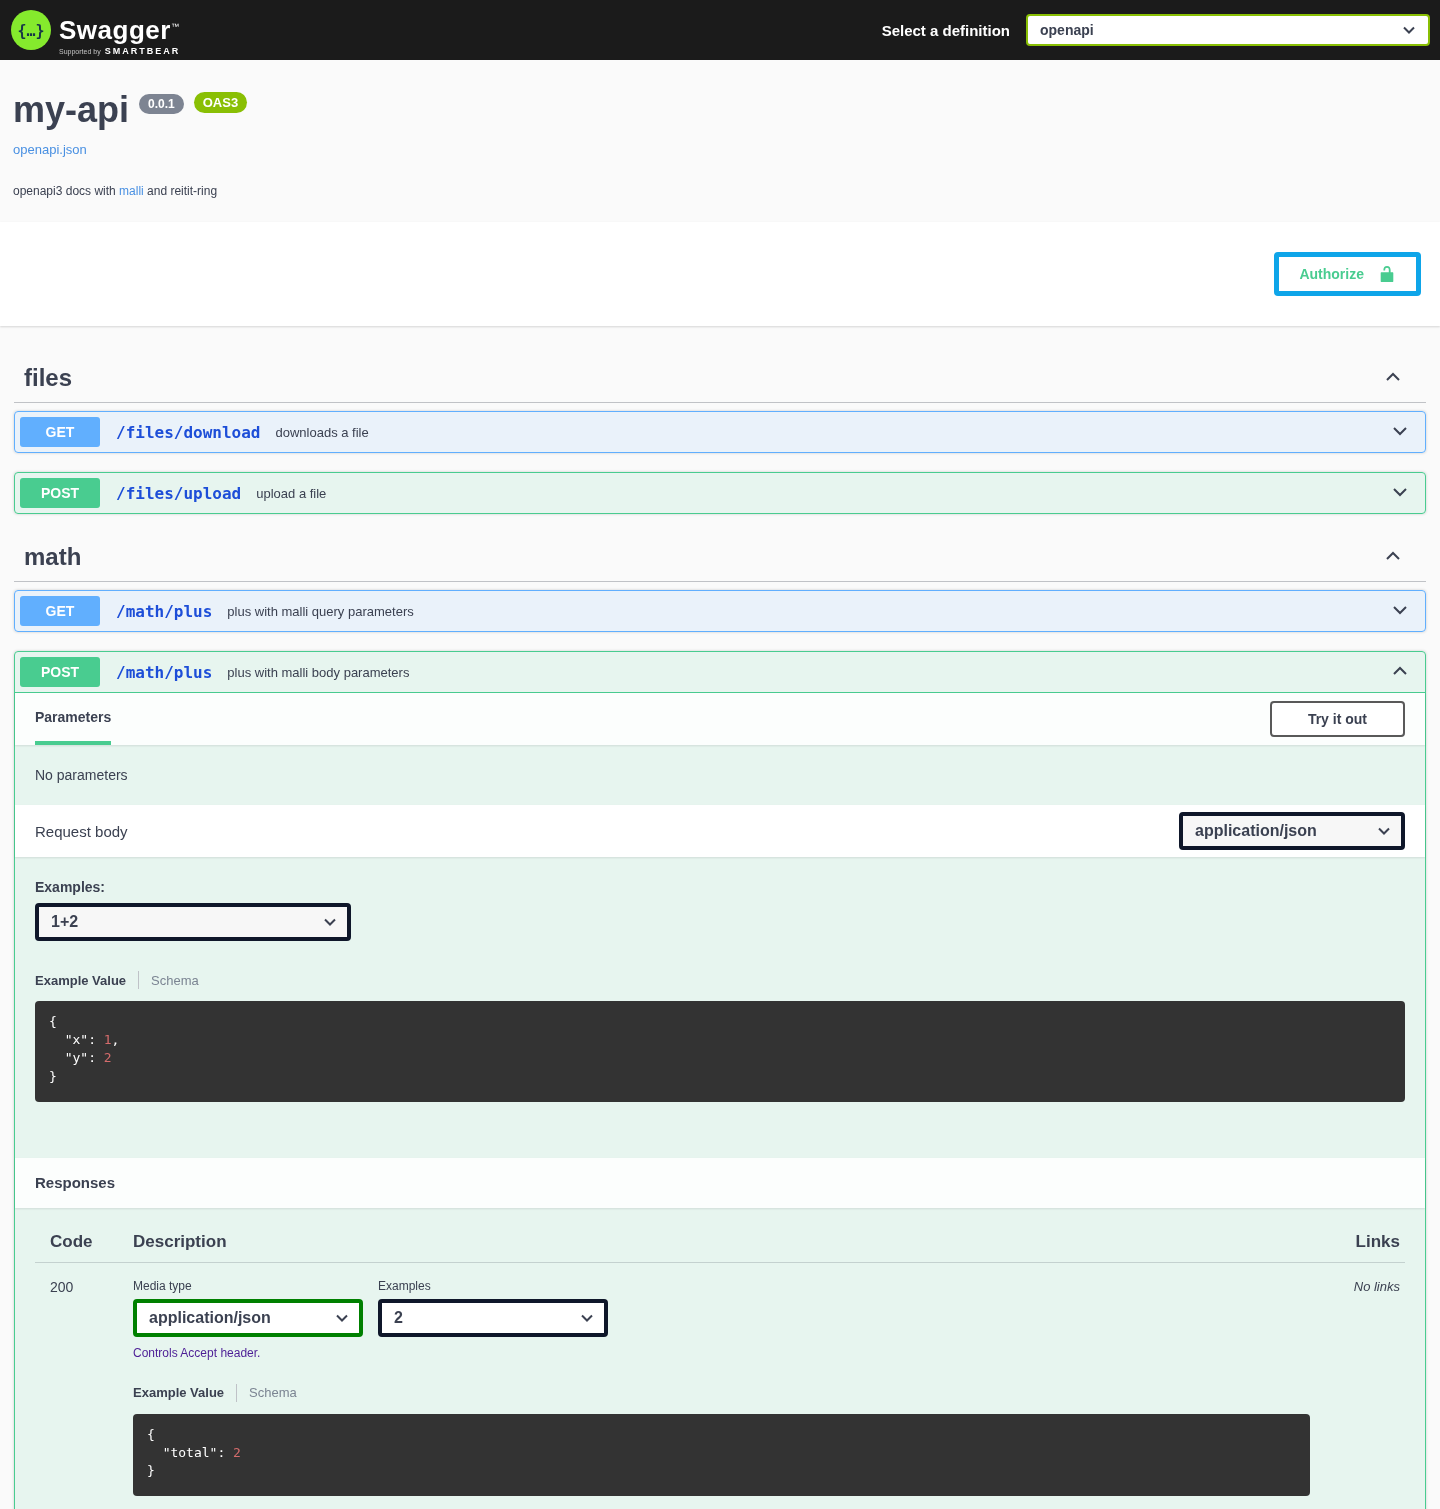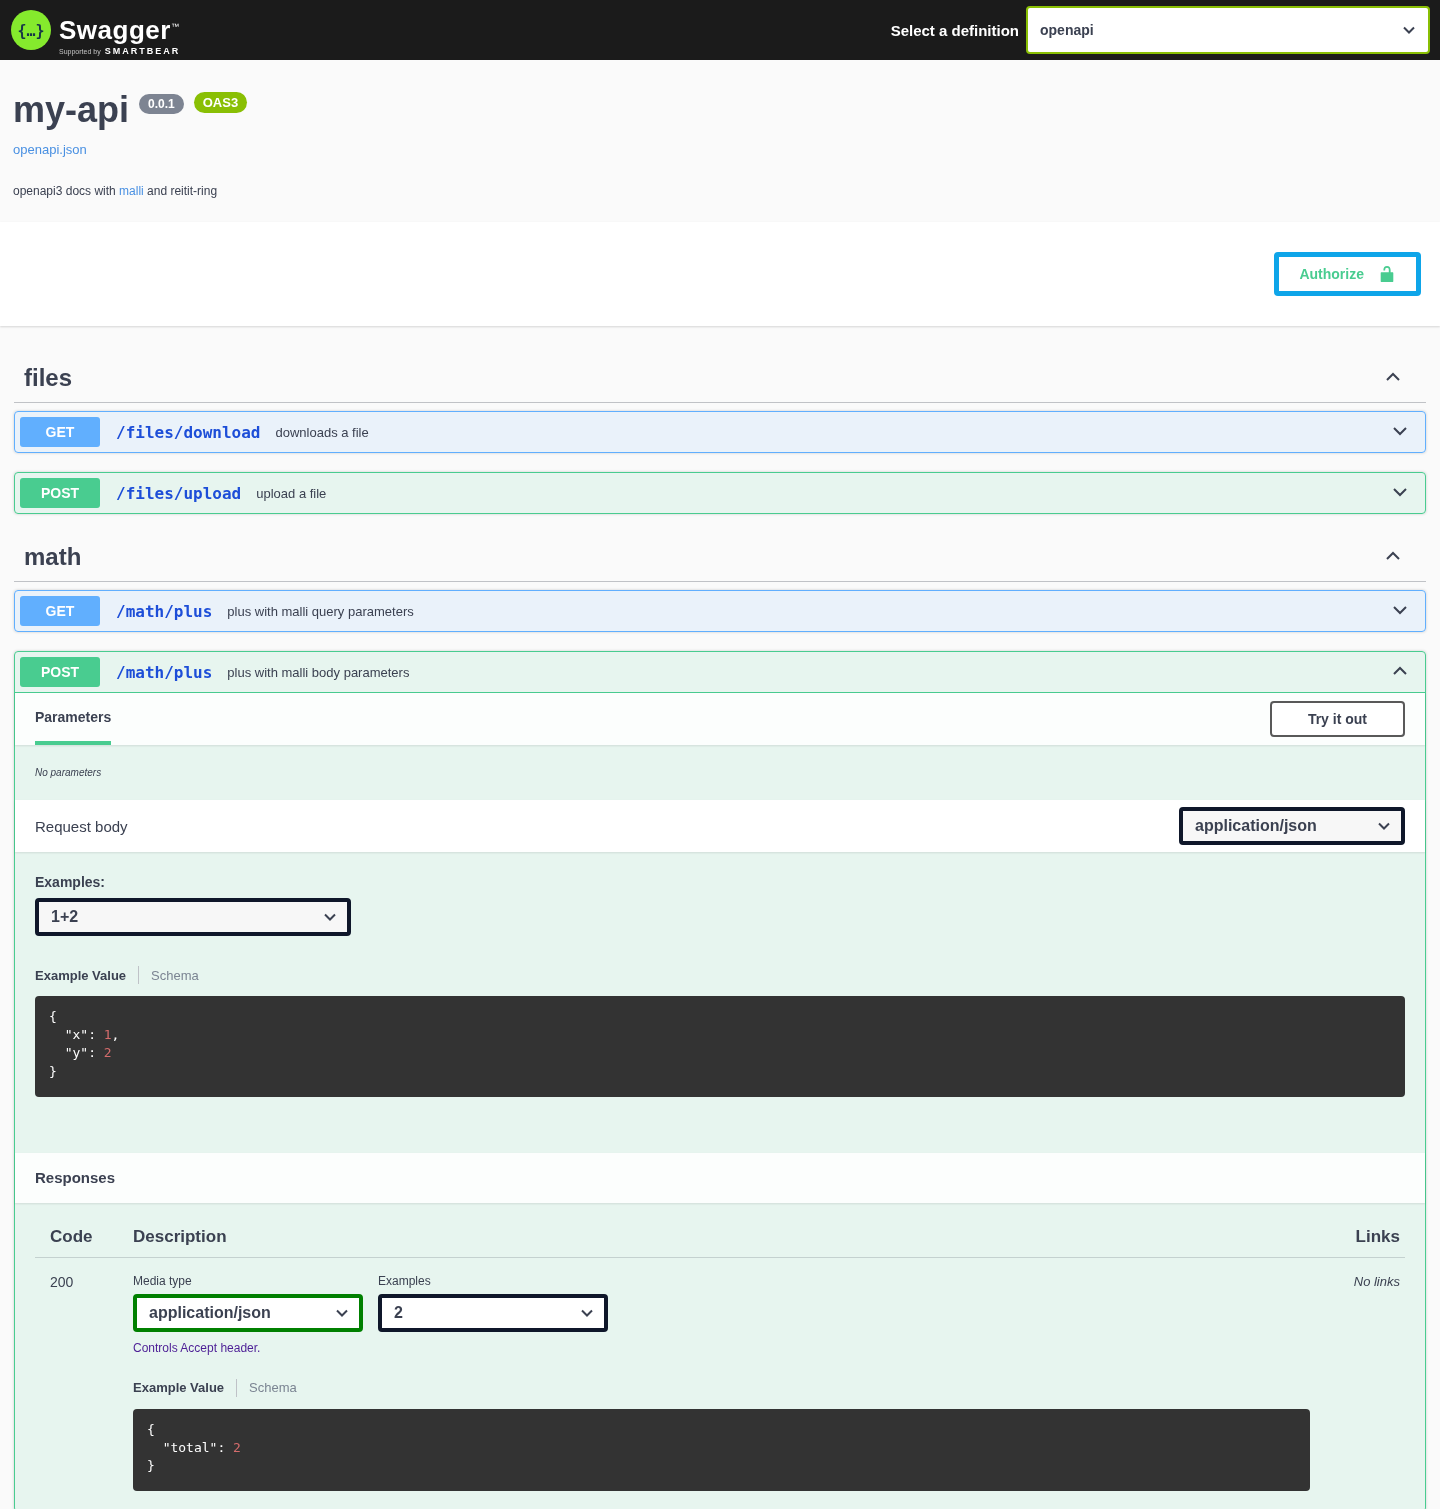--- a/index.html
+++ b/index.html
@@ -19,24 +19,24 @@
     padding: 0 10px 0 11px;
   }
   .logo-link { display:flex; align-items:center; text-decoration:none; }
   .logo-icon { width:40px; height:40px; }
   .brand-col { margin-left: 8px; display:flex; flex-direction:column;margin-top:12px; }
   .wordmark { color:#fff; font-size:26px; font-weight:700; letter-spacing:.5px; line-height:1; }
   .wordmark sup { font-size:8px; font-weight:400; }
   .supported { margin-top:3px; display:flex; align-items:baseline; gap:4px; }
   .supported .sb1 { color:#c3c3c3; font-size:7px; }
   .supported .sb2 { color:#fff; font-size:9px; font-weight:700; letter-spacing:2px; }
-  .topbar-right { margin-left:auto; display:flex; align-items:center; gap:7px; }
+  .topbar-right { margin-left:auto; display:flex; align-items:center; gap:16px; }
   .def-label { color:#fff; font-weight:700; font-size:15px; }
   .def-select {
-    width:404px; height:48px; background:#fff;
+    width:404px; height:32px; background:#fff;
     border:2px solid #89bf04; border-radius:4px;
     display:flex; align-items:center; justify-content:space-between;
     padding:0 12px; cursor:pointer;
   }
   .def-select .val { font-weight:700; font-size:14px; color:#3b4151; }
 
   .chev { width:14px; height:14px; stroke:#3b4151; stroke-width:2; fill:none; }
   .chev-lg { width:20px; height:20px; stroke:#3b4151; stroke-width:2; fill:none; }
 
   
@@ -105,21 +105,21 @@
     height:52px; display:flex; align-items:center;
     font-size:14px; font-weight:700;
     border-bottom:4px solid #49cc90; cursor:pointer;
   }
   .tryout-btn {
     margin-left:auto;
     background:#fff; border:2px solid #595959; border-radius:4px;
     color:#3b4151; font-weight:700; font-size:14px; font-family:inherit;
     padding:8px 36px; cursor:pointer;
   }
-  .no-params { padding:22px 20px; font-size:10px;font-style:italic; }
+  .no-params { padding:22px 20px; font-size:14px; }
   .reqbody-label { font-size:15px; }
   .ui-select {
     border:4px solid #0f172a; border-radius:4px; background:#f7f7f7;
     display:flex; align-items:center; justify-content:space-between;
     padding:6px 10px 6px 12px; font-weight:700; font-size:16px; color:#3b4151;
     cursor:pointer;
   }
   .ct-select { margin-left:auto; width:226px; }
 
   .body-param { padding:22px 20px 56px; }

